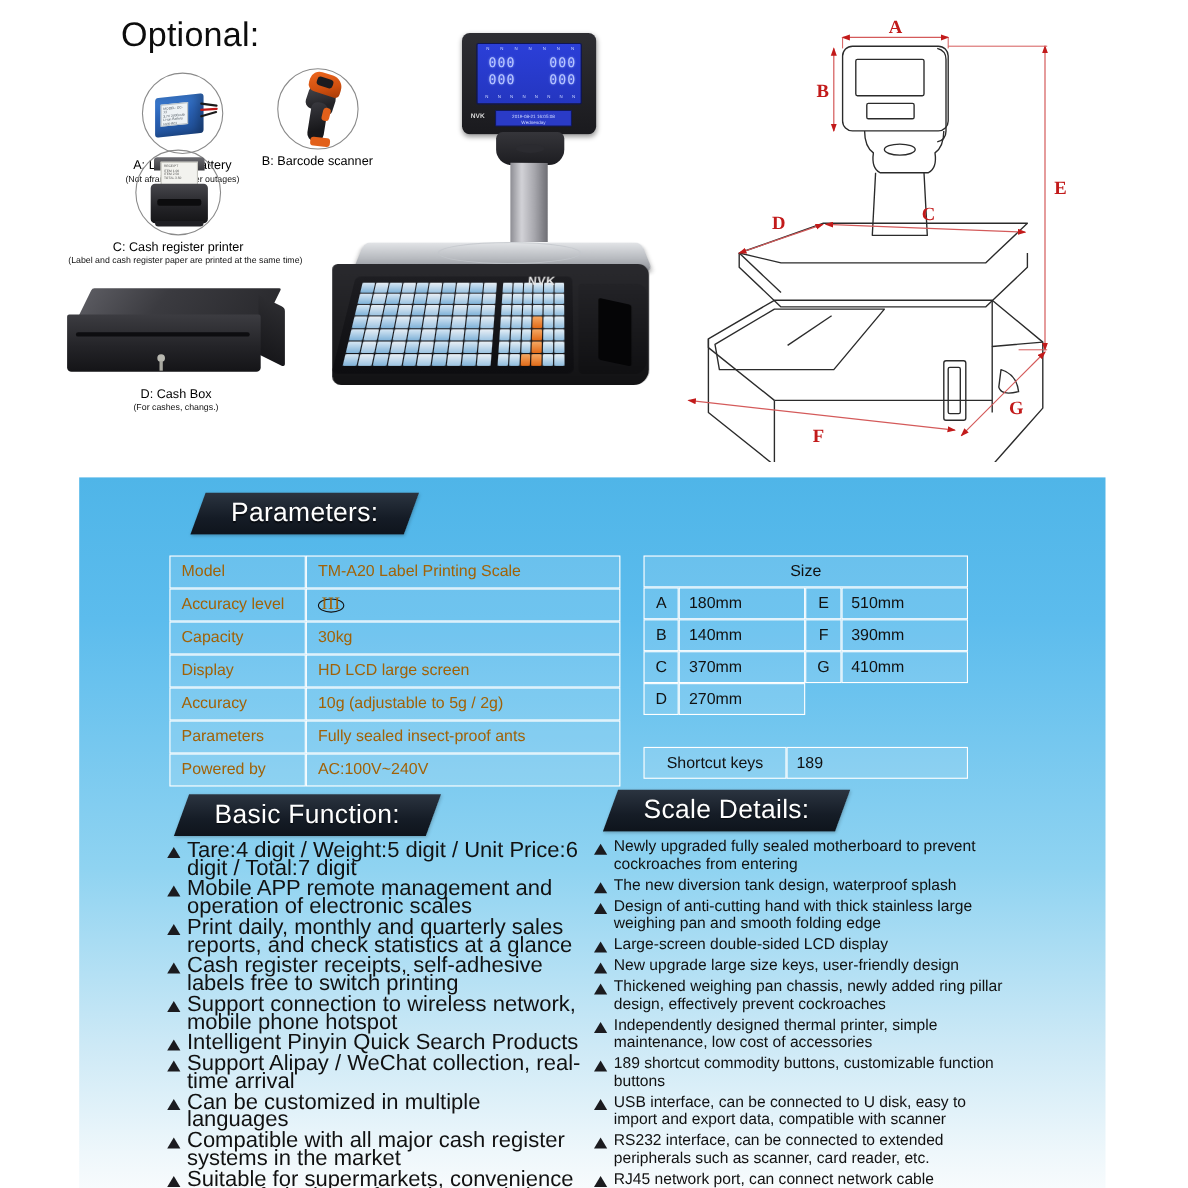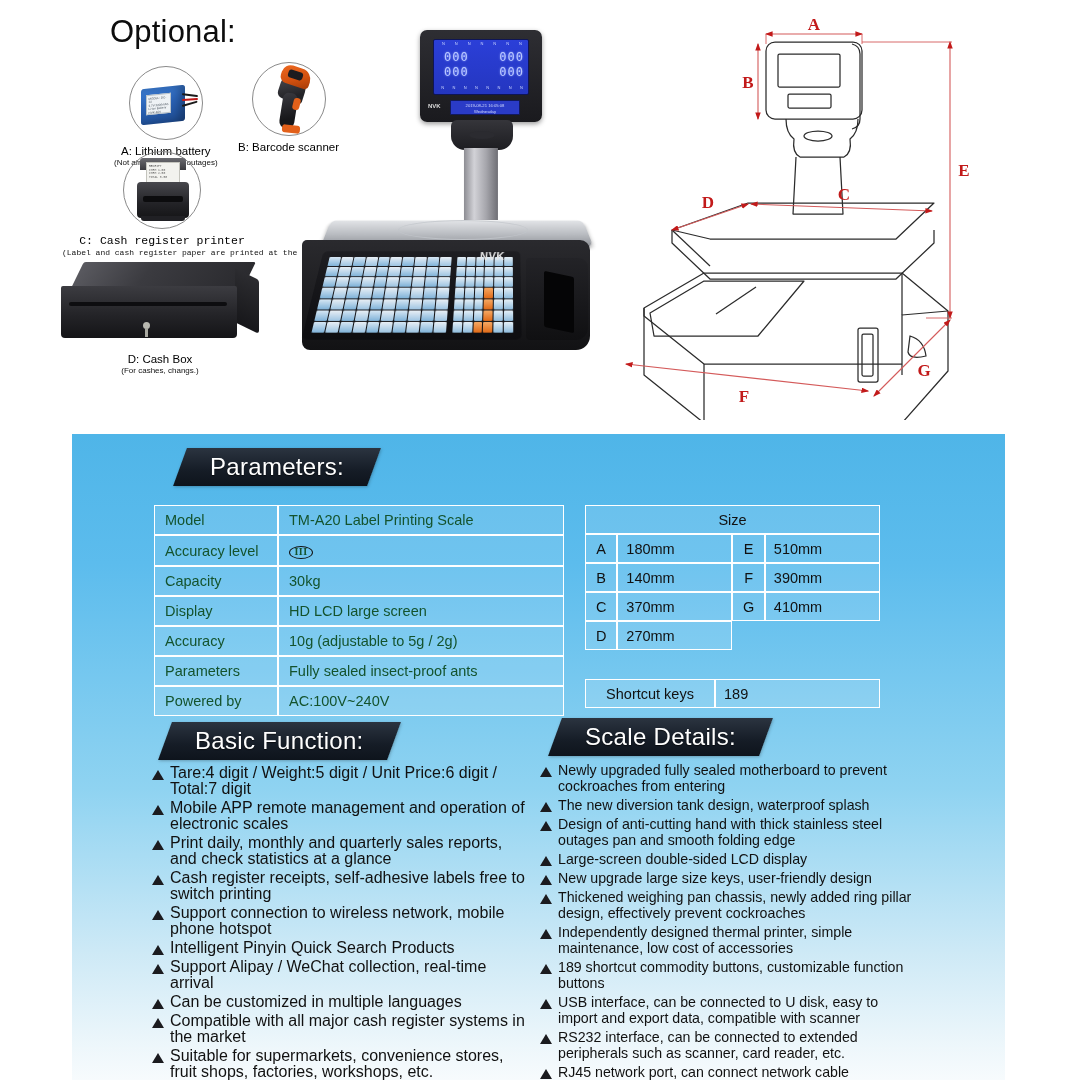--- a/index.html
+++ b/index.html
@@ -76,21 +76,21 @@
   .sc-trig {
     position: absolute; left: 24px; top: 31px; width: 7px; height: 12px;
     background: #e2601a; border-radius: 3px; transform: rotate(14deg);
   }
   .sc-base {
     position: absolute; left: 13px; top: 58px; width: 18px; height: 8px;
     background: #e2601a; border-radius: 3px; transform: rotate(6deg);
   }
 
   
-  #printer-wrap { position: absolute; left: 62px; top: 151px; width: 200px; text-align: center; font-family: Liberation Mono, monospace; }
+  #printer-wrap { position: absolute; left: 62px; top: 136px; width: 200px; text-align: center; }
   .printer-circle { width: 78px; height: 78px; border-radius: 50%; border: 1px solid #8a8a8a; position: relative; margin: 0 auto; }
   .pr-top { position: absolute; left: 16px; top: 6px; width: 46px; height: 12px; background: linear-gradient(180deg,#6b6b70,#3a3a3e); border-radius: 3px 3px 0 0; }
   .pr-paper { position: absolute; left: 22px; top: 10px; width: 34px; height: 22px; background: #f2f2ee; border: .5px solid #c4c4bd; font-size: 3px; color: #555; line-height: 3.6px; padding: 2px; overflow: hidden; text-align: left; }
   .pr-body { position: absolute; left: 13px; top: 30px; width: 52px; height: 36px; background: linear-gradient(180deg,#47474c 0%,#232327 60%,#151517 100%); border-radius: 4px; }
   .pr-slot { position: absolute; left: 19px; top: 44px; width: 40px; height: 6px; background: #0c0c0e; border-radius: 2px; }
   .pr-foot { position: absolute; left: 17px; top: 64px; width: 44px; height: 5px; background: #202024; border-radius: 0 0 3px 3px; }
 
   
   #cashbox-wrap { position: absolute; left: 40px; top: 262px; width: 240px; text-align: center; }
   .cb { position: relative; width: 206px; height: 86px; margin: 0 auto; }
@@ -210,28 +210,28 @@
     line-height:38px; letter-spacing:.3px; text-shadow: 0 1px 1px rgba(0,0,0,.6);
     white-space: nowrap;
   }
 
   
   #params-banner-wrap { position:absolute; left:180px; top:448px; }
   #params-table { position:absolute; left:154px; top:505px; width:410px; border-collapse:separate; border-spacing:0; }
   #params-table td {
     background: rgba(255,255,255,.12);
     border: 1px solid #ffffff;
-    font-size: 14.5px; color:#14532d; padding: 6px 10px; height:29px;
+    font-size: 14.5px; color:#a16207; padding: 6px 10px; height:29px;
     font-family:"Liberation Sans", sans-serif;
   }
   #params-table td.key { width: 124px; }
   .oiml {
     display:inline-block; width:24px; height:13px; border:1.4px solid #111;
     border-radius:50%; text-align:center; line-height:10.5px;
-    font-size:10px; letter-spacing:.5px; font-family:"Liberation Serif", serif;font-weight:bold;
+    font-size:16px; letter-spacing:.5px; font-family:"Liberation Serif", serif;
   }
 
   
   #size-table { position:absolute; left:585px; top:505px; width:295px; border-collapse:separate; border-spacing:0; }
   #size-table td {
     background: rgba(255,255,255,.12); border:1px solid #ffffff;
     font-size:14.5px; color:#111; padding:5px 8px; height:29px;
   }
   #size-table td.hdr { text-align:center; }
   #size-table td.lt { width:32px; text-align:center; }
@@ -249,21 +249,21 @@
   #details-list { position:absolute; left:540px; top:762px; width:380px; }
 
   .feat { display:flex; align-items:flex-start; margin-bottom: 3px; }
   .feat .tri {
     flex: 0 0 auto; width:0; height:0; margin-top:5px; margin-right:6px;
     border-left:6px solid transparent; border-right:6px solid transparent;
     border-bottom:10px solid #1b1b1f;
   }
   .feat .txt { font-size:14.2px; line-height:16px; color:#111; }
 
-  #basic-list .feat .txt { font-size:16px; }
+  #basic-list .feat .txt { font-size:20px; }
   #details-list .feat .txt { font-size:14.2px; }
 </style>
 </head>
 <body>
 
 <div id="page">
 
   <div id="top-section">
 
     <div id="optional-block">
@@ -688,21 +688,21 @@
     <div class="feat">
         <span class="tri"></span>
         <span class="txt">Newly upgraded fully sealed motherboard to prevent cockroaches from entering</span>
       </div>
     <div class="feat">
         <span class="tri"></span>
         <span class="txt">The new diversion tank design, waterproof splash</span>
       </div>
     <div class="feat">
         <span class="tri"></span>
-        <span class="txt">Design of anti-cutting hand with thick stainless steel outages pan and smooth folding edge</span>
+        <span class="txt">Design of anti-cutting hand with thick stainless large weighing pan and smooth folding edge</span>
       </div>
     <div class="feat">
         <span class="tri"></span>
         <span class="txt">Large-screen double-sided LCD display</span>
       </div>
     <div class="feat">
         <span class="tri"></span>
         <span class="txt">New upgrade large size keys, user-friendly design</span>
       </div>
     <div class="feat">

